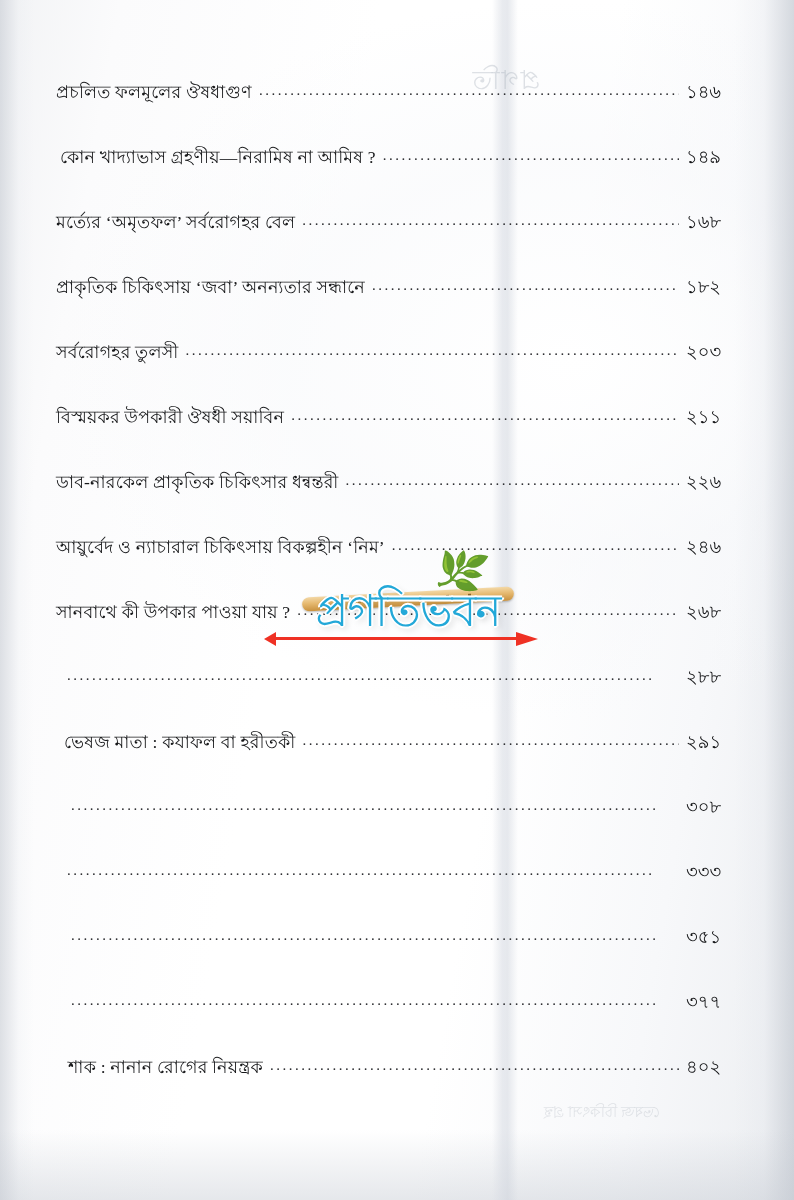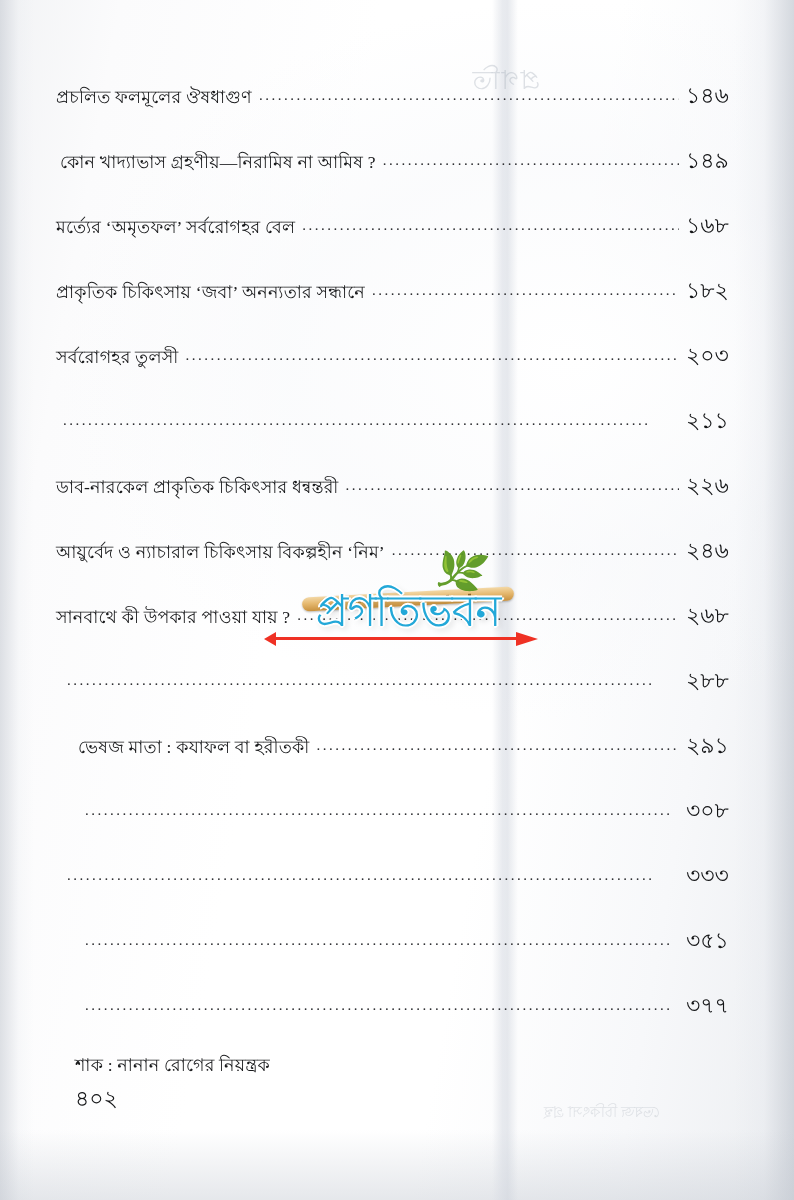--- a/index.html
+++ b/index.html
@@ -81,49 +81,48 @@
     padding: 0 56px 0 56px;
   }
 
   .toc-row {
     display: flex;
     align-items: baseline;
     height: 65px;
     font-size: 17.5px;
     color: #17181a;
     white-space: nowrap;
-    justify-content: flex-end;
   }
   .toc-title {
     flex: 0 0 auto;
     letter-spacing: 0.2px;
   }
   .toc-dots {
     flex: 1 1 auto;
     overflow: hidden;
     margin: 0 7px 0 7px;
     position: relative;
     top: -3px;
     color: #2b2c2f;
     font-size: 15px;
     letter-spacing: 2.5px;
   }
   .toc-page {
     flex: 0 0 auto;
     width: 52px;
     text-align: left;
-    font-size: 22px;
+    font-size: 18px;
     color: #141517;
   }
 
   
   .indent-0 { padding-left: 0px; }
   .indent-1 { padding-left: 4px; }
-  .indent-2 { padding-left: 8px; margin-left: 14px; }
-  .indent-3 { padding-left: 12px; flex-direction: column; }
+  .indent-2 { padding-left: 8px; }
+  .indent-3 { padding-left: 12px; }
 
   
   .watermark {
     position: absolute;
     left: 258px;
     top: 570px;
     width: 300px;
     height: 105px;
     pointer-events: none;
   }
@@ -233,20 +232,21 @@
         <span class="toc-title">প্রাকৃতিক চিকিৎসায় ‘জবা’ অনন্যতার সন্ধানে</span>
         <span class="toc-dots">..............................................................................................</span>
         <span class="toc-page">১৮২</span>
       </div>
       <div class="toc-row indent-0">
         <span class="toc-title">সর্বরোগহর  তুলসী</span>
         <span class="toc-dots">..............................................................................................</span>
         <span class="toc-page">২০৩</span>
       </div>
       <div class="toc-row indent-0">
+        <span class="toc-title">বিস্ময়কর উপকারী ঔষধী সয়াবিন</span>
         <span class="toc-dots">..............................................................................................</span>
         <span class="toc-page">২১১</span>
       </div>
       <div class="toc-row indent-0">
         <span class="toc-title">ডাব-নারকেল প্রাকৃতিক চিকিৎসার ধন্বন্তরী</span>
         <span class="toc-dots">..............................................................................................</span>
         <span class="toc-page">২২৬</span>
       </div>
       <div class="toc-row indent-0">
         <span class="toc-title">আয়ুর্বেদ ও ন্যাচারাল চিকিৎসায় বিকল্পহীন ‘নিম’</span>

